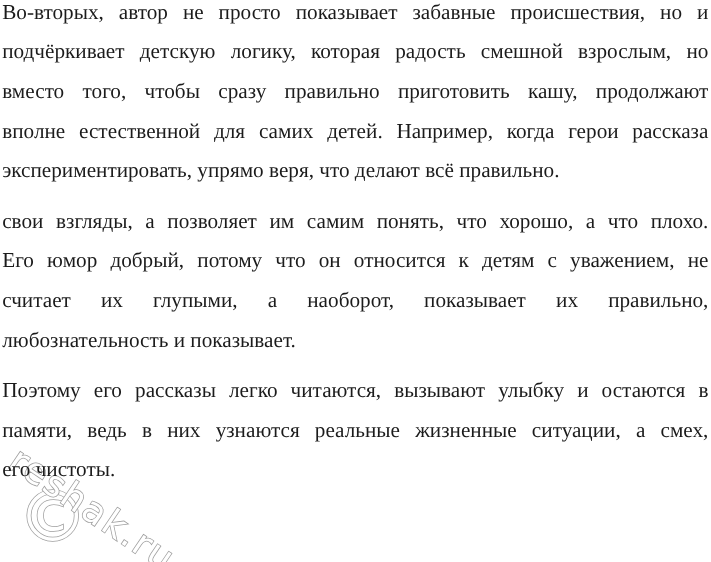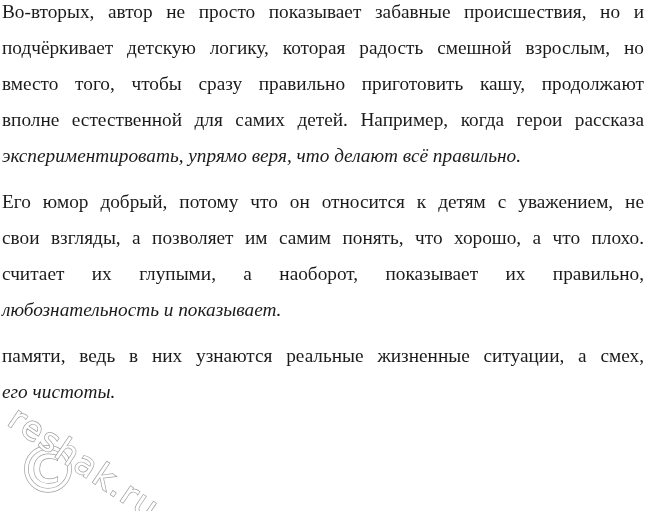--- a/index.html
+++ b/index.html
@@ -25,21 +25,20 @@
   }
   .para {
     margin: 0 0 10px 0;
   }
   .line {
     text-align: justify;
     text-align-last: justify;
   }
   .line.last {
     text-align-last: left;
-    font-style: italic;
   }
   .watermark {
     position: absolute;
     left: -8px;
     top: 386px;
     z-index: 0;
     pointer-events: none;
   }
   .watermark text {
     font-family: "DejaVu Sans", sans-serif;
@@ -56,22 +55,23 @@
 
 <div class="page">
     <div class="para">
       <div class="line">Во-вторых, автор не просто показывает забавные происшествия, но и</div>
       <div class="line">подчёркивает детскую логику, которая радость смешной взрослым, но</div>
       <div class="line">вместо того, чтобы сразу правильно приготовить кашу, продолжают</div>
       <div class="line">вполне естественной для самих детей. Например, когда герои рассказа</div>
       <div class="line last">экспериментировать, упрямо веря, что делают всё правильно.</div>
     </div>
     <div class="para">
+      <div class="line">свои взгляды, а позволяет им самим понять, что хорошо, а что плохо.</div>
       <div class="line">Его юмор добрый, потому что он относится к детям с уважением, не</div>
-      <div class="line">свои взгляды, а позволяет им самим понять, что хорошо, а что плохо.</div>
       <div class="line">считает их глупыми, а наоборот, показывает их правильно,</div>
       <div class="line last">любознательность и показывает.</div>
     </div>
     <div class="para">
+      <div class="line">Поэтому его рассказы легко читаются, вызывают улыбку и остаются в</div>
       <div class="line">памяти, ведь в них узнаются реальные жизненные ситуации, а смех,</div>
       <div class="line last">его чистоты.</div>
     </div>
   </div>
 
 </body></html>

